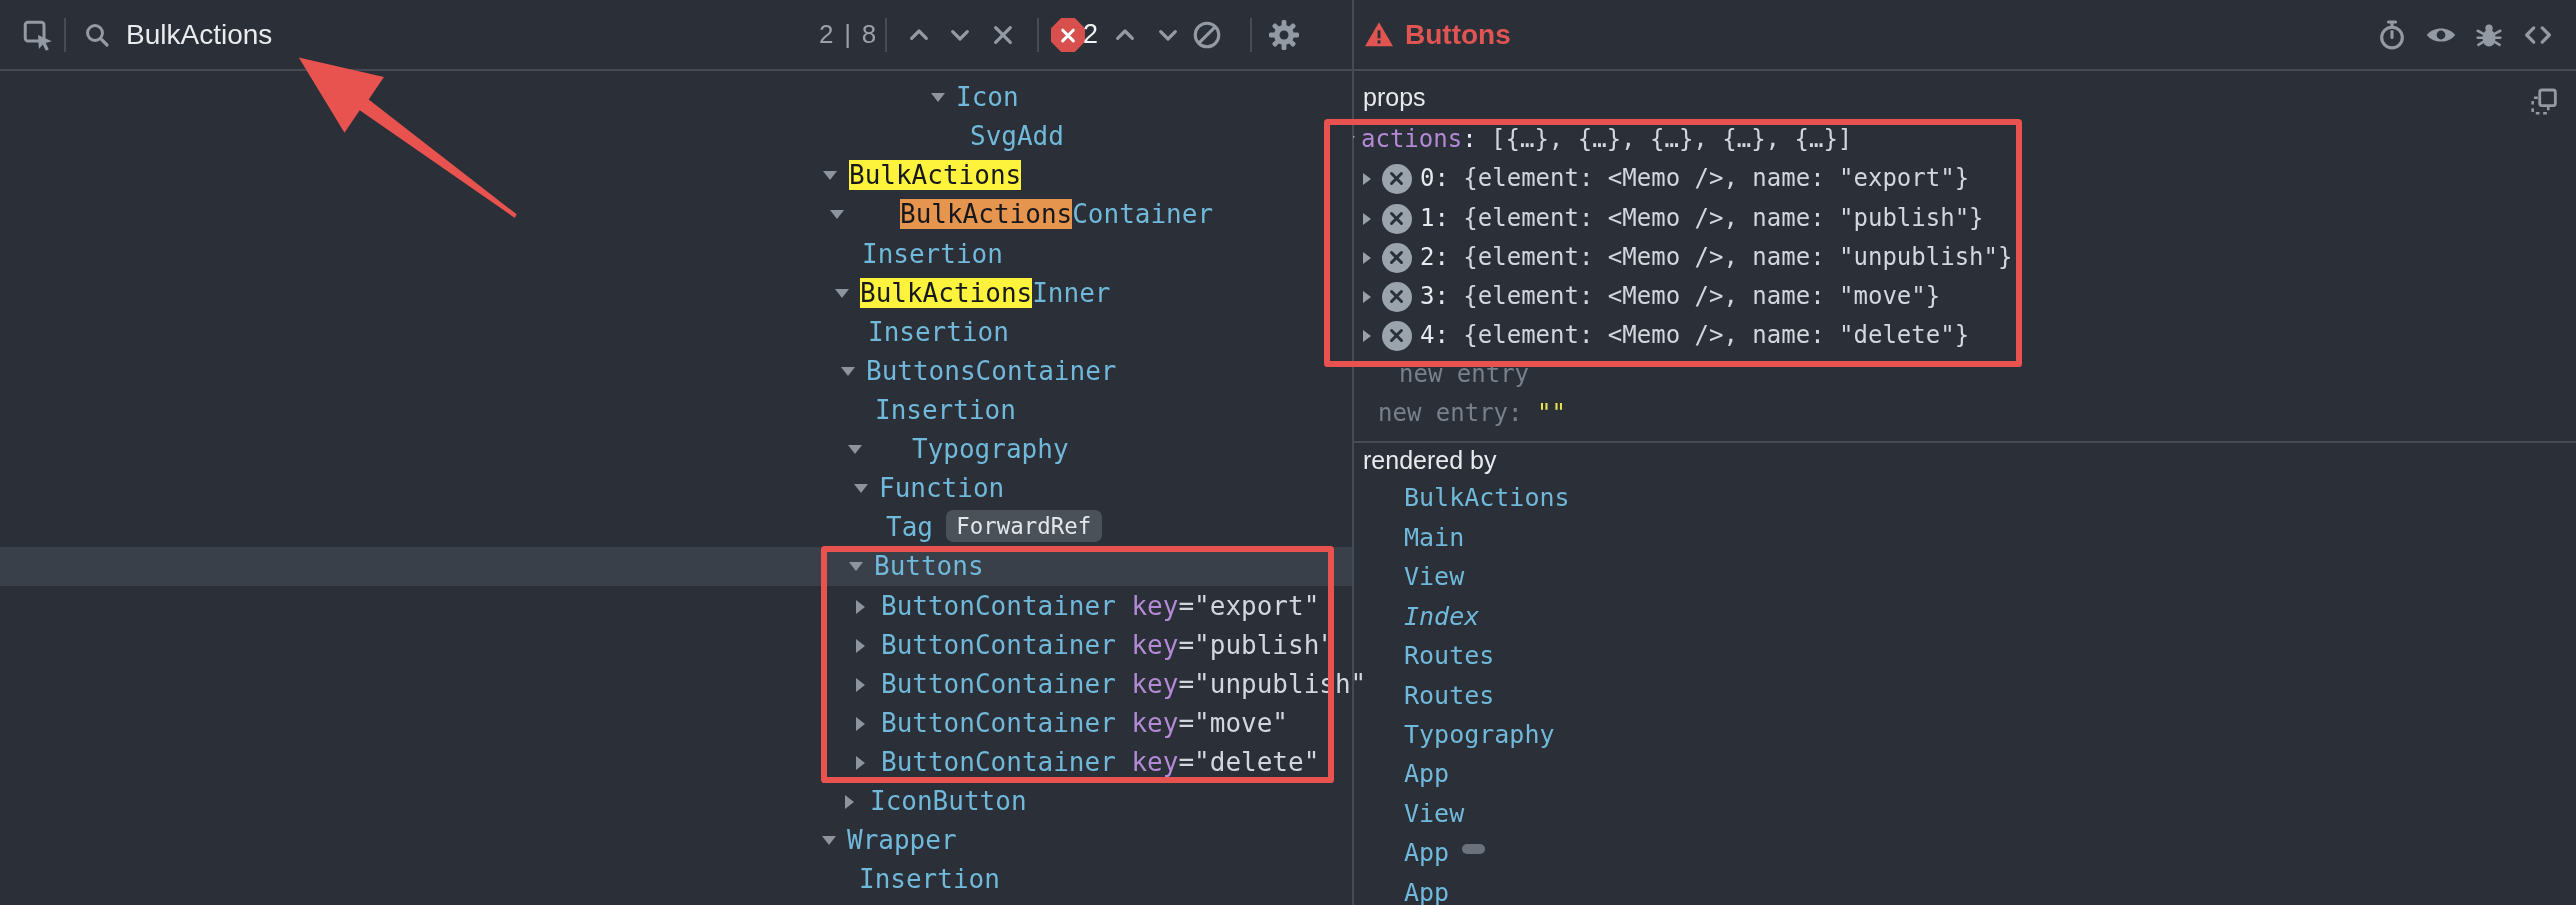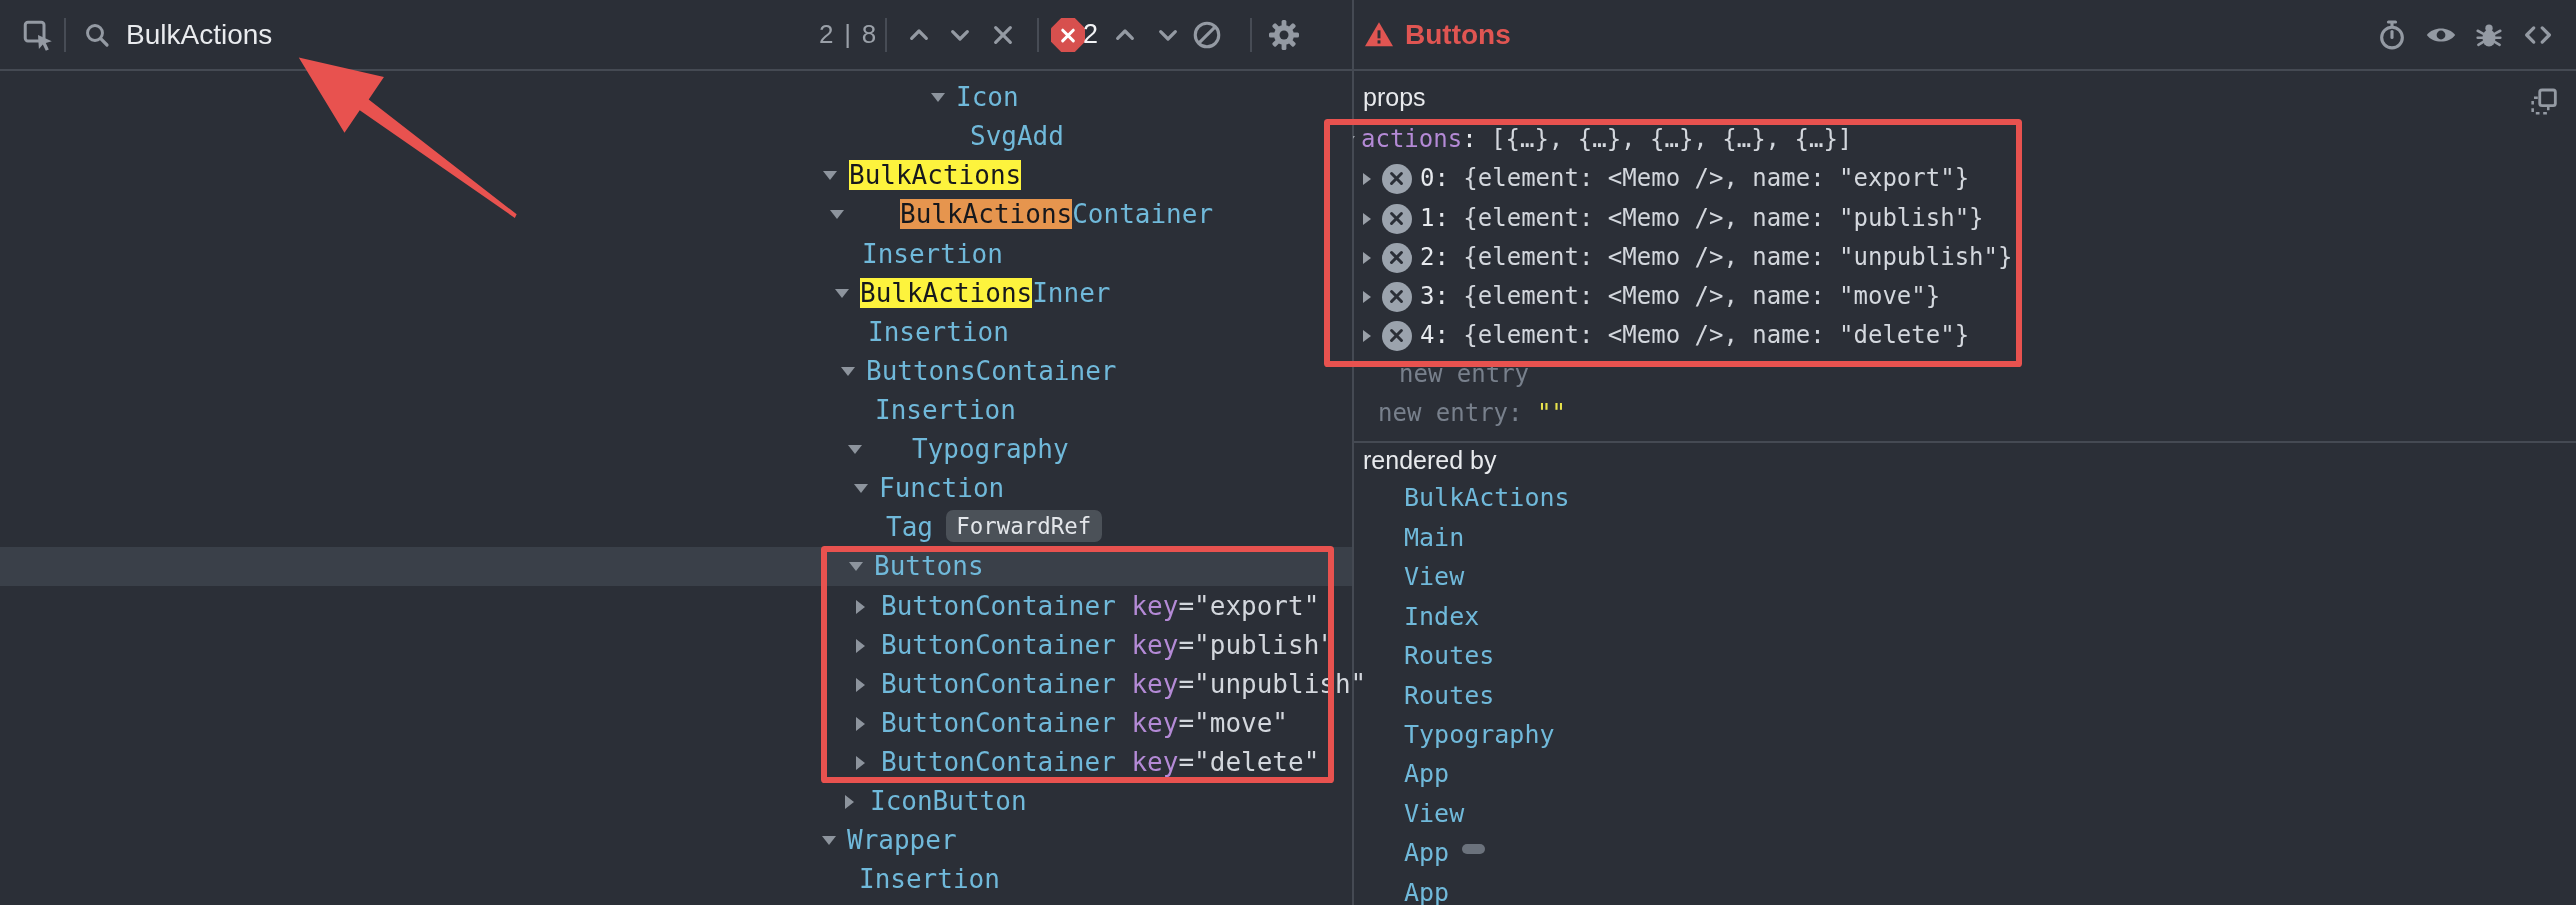--- a/index.html
+++ b/index.html
@@ -235,21 +235,21 @@
         <div class="prop-row" style="top: 245px; left: 0px;"><span class="pcaret closed" style="left: 10px;"></span><span class="delcircle" style="left: 29px;"><i></i><i></i></span><span style="position: absolute; left: 67px;"><span class="c-plain">4</span><span class="c-plain">: </span><span class="c-val">{element: &lt;Memo /&gt;, name: "delete"}</span></span></div>
         <div class="prop-row" style="top: 284px; left: 0px;"><span style="position: absolute; left: 46px;"><span class="c-dim">new entry</span></span></div>
         <div class="prop-row" style="top: 323px; left: 0px;"><span style="position: absolute; left: 25px;"><span class="c-dim">new entry</span><span class="c-dim">: </span><span class="c-yellow">""</span></span></div>
       </div>
     <div class="sec-rule" style="left:0;top:370px"></div>
     <div class="sec-label" style="left:10px;top:371px">rendered by</div>
     <div id="rb-list" class="mono">
         <div class="rb-item" style="left: 51px; top: 407px;">BulkActions</div>
         <div class="rb-item" style="left: 51px; top: 447px;">Main</div>
         <div class="rb-item" style="left: 51px; top: 486px;">View</div>
-        <div class="rb-item" style="left: 51px; top: 526px;">Index</div>
+        <div class="rb-item" style="left: 51px; top: 526px; font-style: italic;">Index</div>
         <div class="rb-item" style="left: 51px; top: 565px;">Routes</div>
         <div class="rb-item" style="left: 51px; top: 605px;">Routes</div>
         <div class="rb-item" style="left: 51px; top: 644px;">Typography</div>
         <div class="rb-item" style="left: 51px; top: 683px;">App</div>
         <div class="rb-item" style="left: 51px; top: 723px;">View</div>
         <div class="rb-item" style="left: 51px; top: 762px;">App<span class="pill"></span></div>
         <div class="rb-item" style="left: 51px; top: 802px;">App</div>
       </div>
   </div>
 

